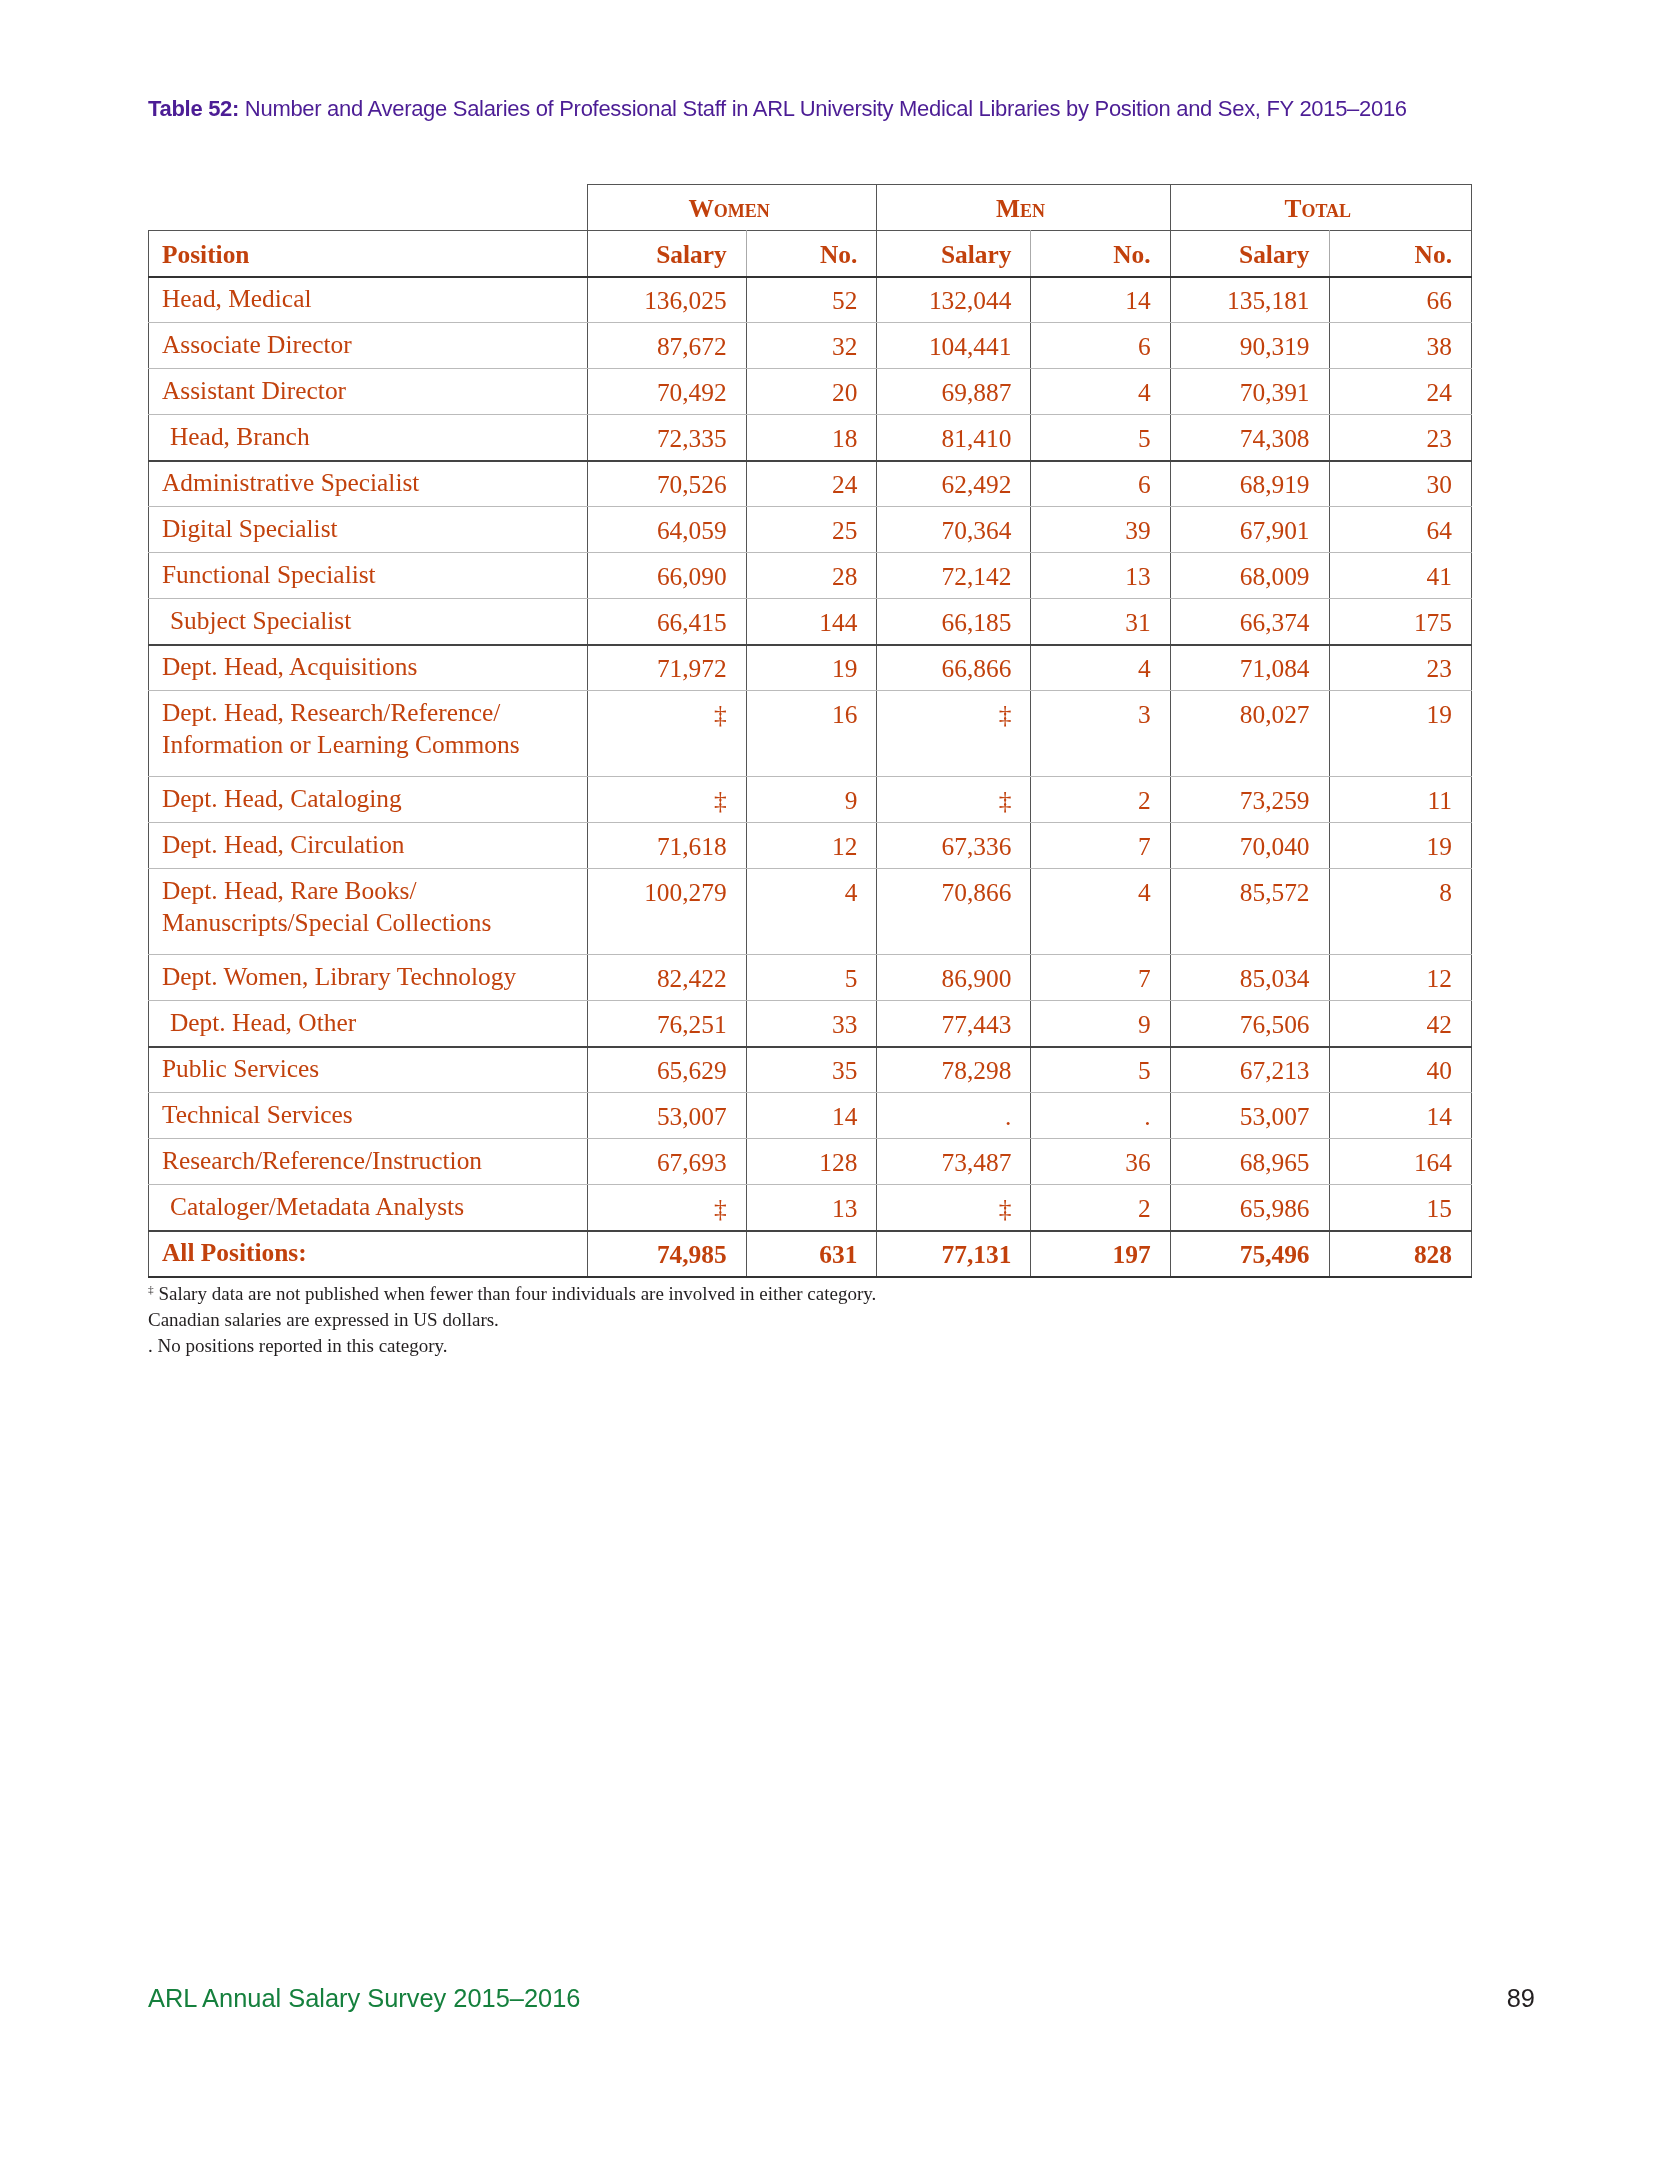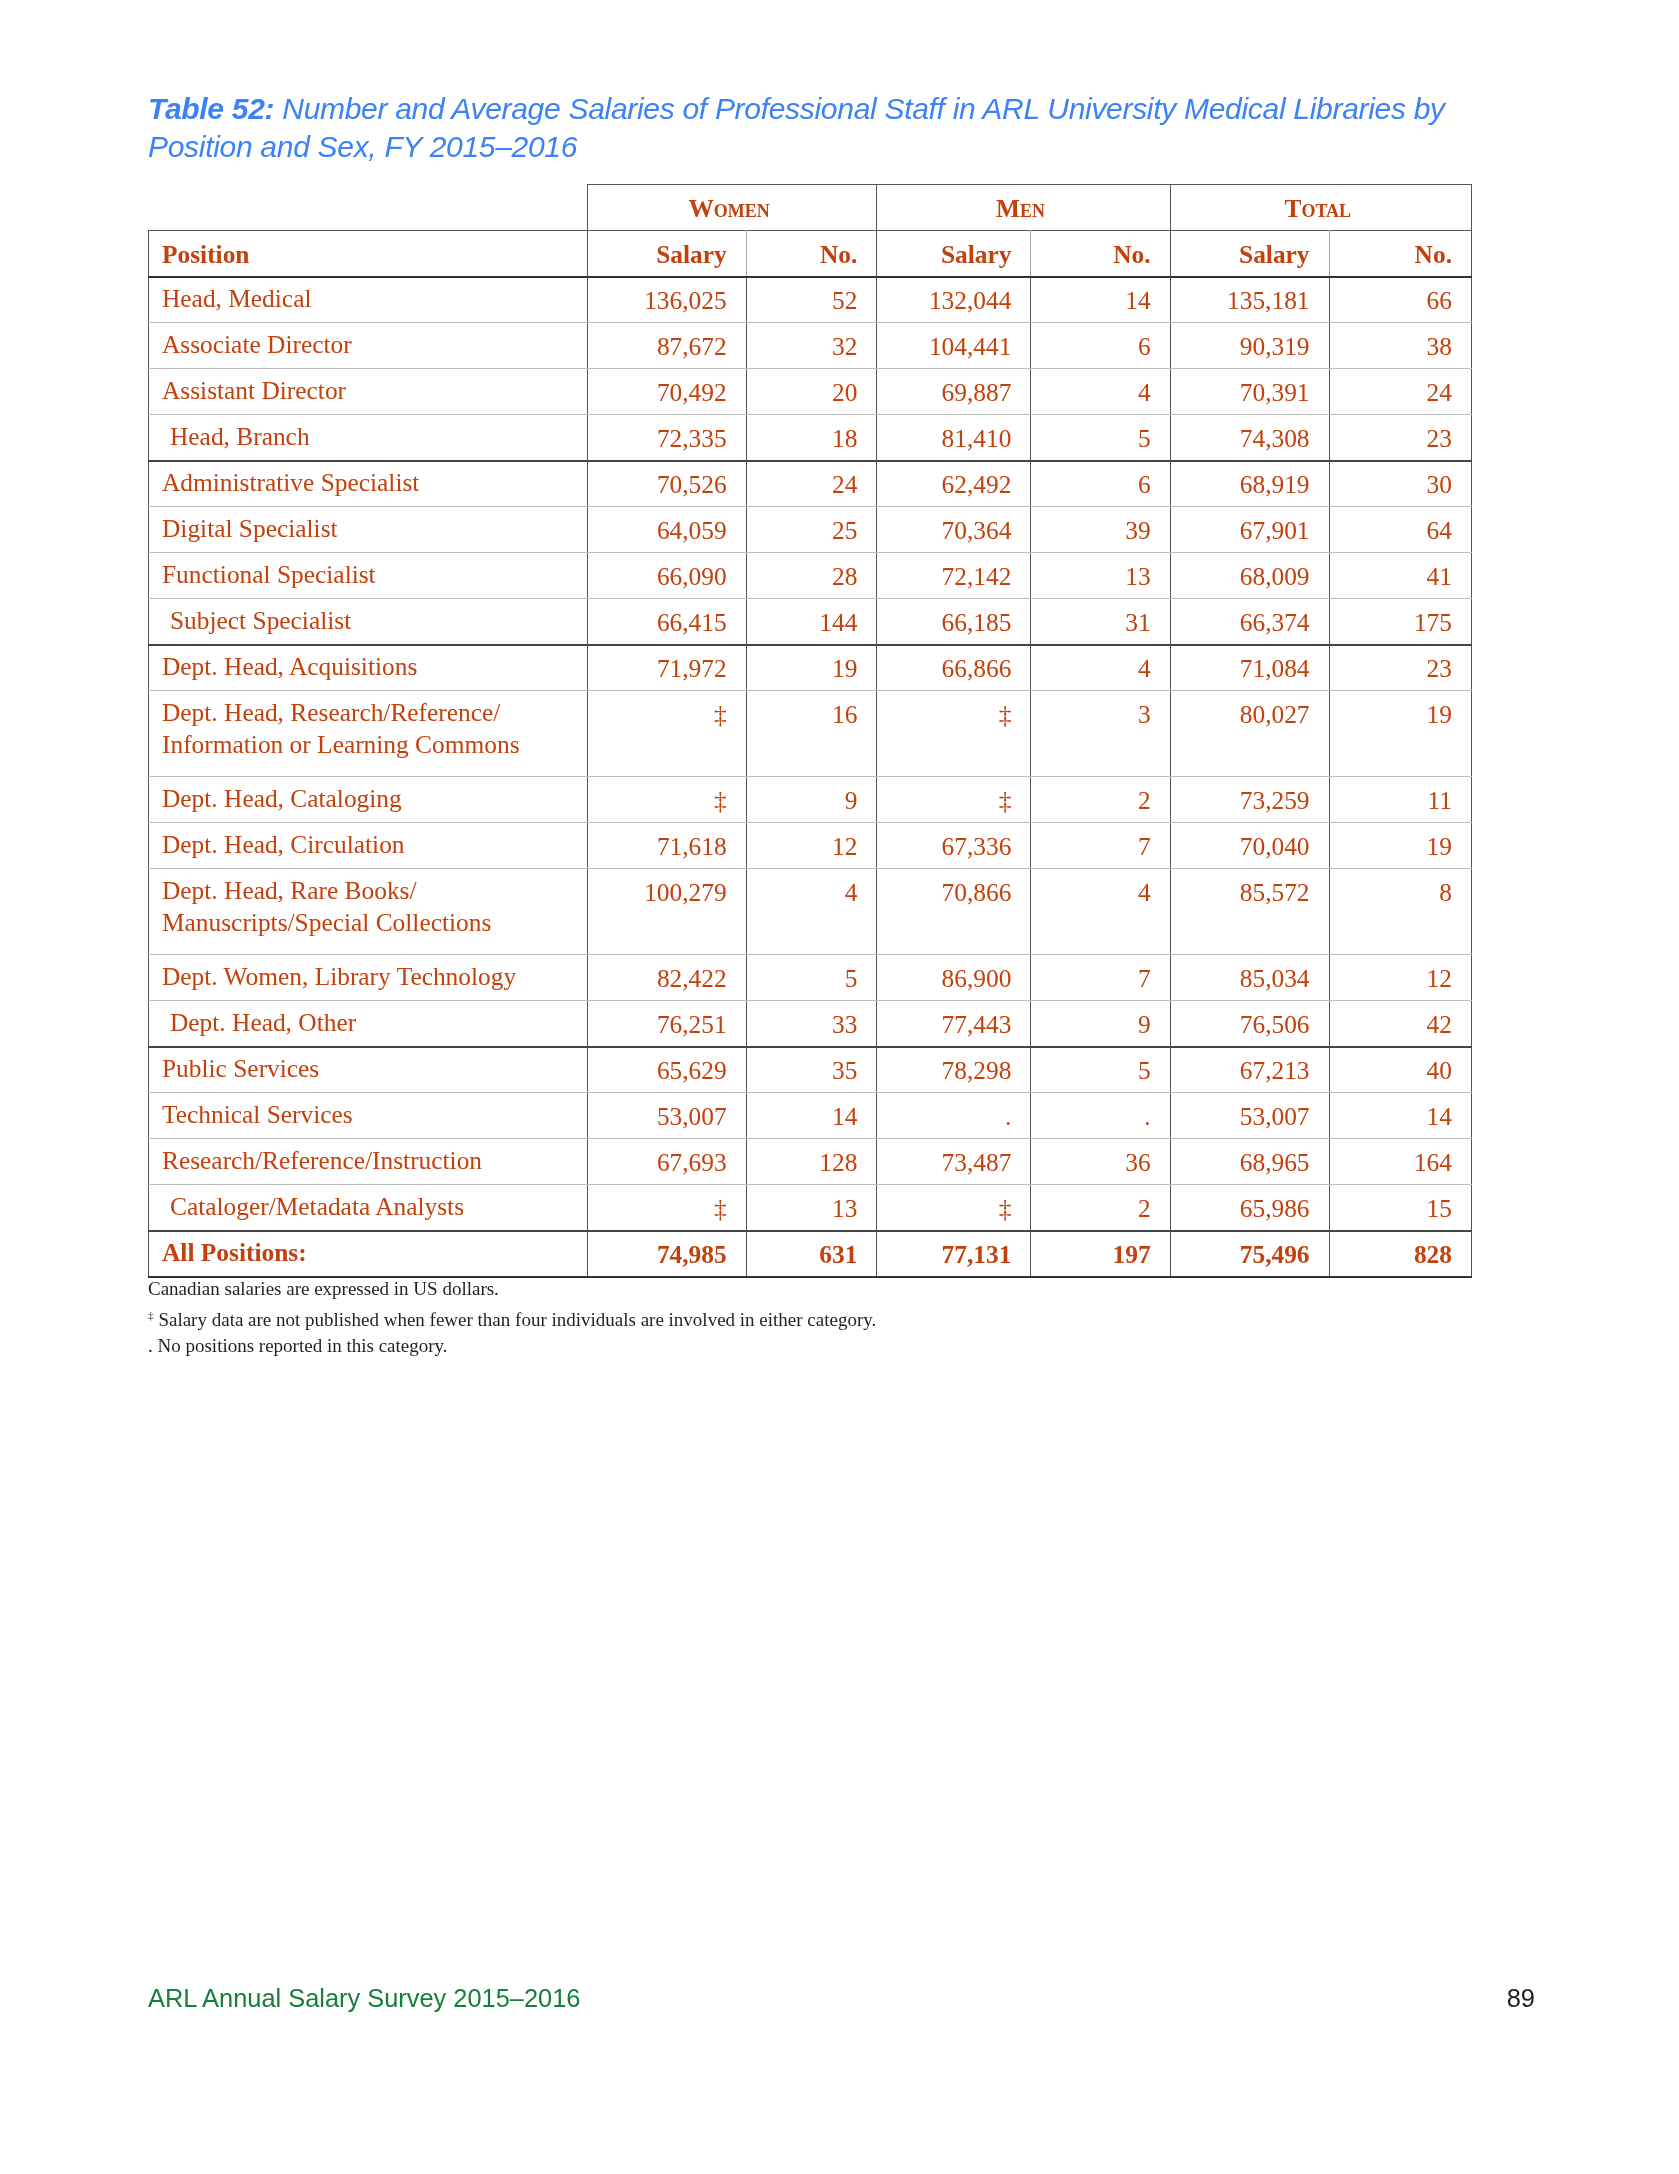--- a/index.html
+++ b/index.html
@@ -1,20 +1,20 @@
 <!DOCTYPE html>
 <html style="font-size:15px"><head>
 <meta charset="utf-8">
 <style>
   html, body { margin: 0; padding: 0; background: #ffffff; }
   body { width: 1680px; height: 2174px; position: relative; color: #231f20; }
   .page-title {
     position: absolute; left: 148px; top: 90px; width: 1356px;
-    font-family: "Liberation Sans", sans-serif; font-size: 30px; line-height: 38px;
-    font-weight: normal; color: #3b82f6; letter-spacing: -0.3px; font-style: italic;
+    font-family: "Liberation Sans", sans-serif; font-size: 22px; line-height: 38px;
+    font-weight: normal; color: #4c1d95; letter-spacing: -0.3px;
   }
   .page-title .label { font-weight: bold; }
   table.data {
     position: absolute; left: 148px; top: 184px;
     border-collapse: collapse; width: 1324px;
     font-family: "Liberation Serif", serif; font-size: 25.4px; color: #c2410c;
   }
   table.data td, table.data th { padding: 0 19px 0 13px; height: 46px; vertical-align: top; padding-top: 8.5px; box-sizing: border-box; }
   col.c-pos { width: 441px; }
   col.c-sal { width: 160px; }
@@ -275,20 +275,20 @@
         <td class="no">631</td>
         <td class="sub">77,131</td>
         <td class="no">197</td>
         <td class="sub">75,496</td>
         <td class="no">828</td>
       </tr>
     </tbody>
 </table>
 
 <div class="notes">
+  <div><span class="sup">‡</span><span> Salary data are not published when fewer than four individuals are involved in either category.</span></div>
   <div>Canadian salaries are expressed in US dollars.</div>
-  <div><span class="sup">‡</span><span> Salary data are not published when fewer than four individuals are involved in either category.</span></div>
   <div>. No positions reported in this category.</div>
 </div>
 
 <div class="footer-left">ARL Annual Salary Survey 2015–2016</div>
 <div class="footer-right">89</div>
 
 
 </body></html>

